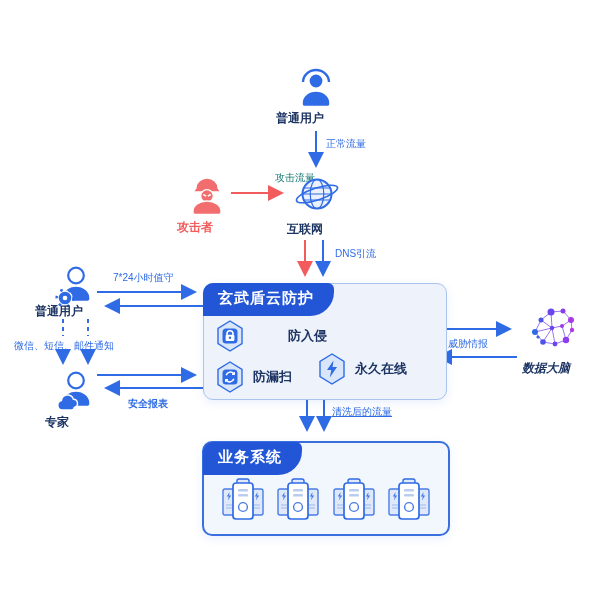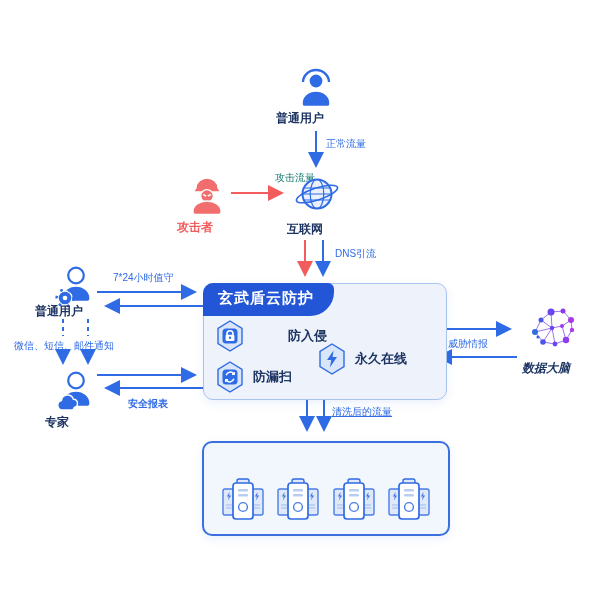--- a/index.html
+++ b/index.html
@@ -23,21 +23,21 @@
   #shield-box{left:203px;top:283px;width:226px;height:115px;border:1px solid #a9c3ef;}
   #business-box{left:202px;top:441px;width:228px;height:91px;border:2px solid #3a6fe0;background:#f2f6fd;}
   .ribbon{
     position:absolute;top:-1px;left:-1px;background:#2356d7;color:#ffffff;
     font-weight:700;font-size:15px;letter-spacing:1px;
     padding:6px 20px 8px 15px;border-radius:10px 6px 24px 0;white-space:nowrap;
   }
   .feature{position:absolute;display:flex;align-items:center;gap:9px;}
   .feature .f-label{font-size:13px;font-weight:700;color:#1d3463;white-space:nowrap;}
   .f1{left:12px;top:36px;gap:44px;} .f2{left:114px;top:36px;}
-  .f3{left:12px;top:77px;} .f4{left:114px;top:59px;}
+  .f3{left:12px;top:77px;} .f4{left:114px;top:69px;}
 
   .server-row{
     position:absolute;left:0;top:32px;width:100%;height:52px;
     display:flex;justify-content:space-evenly;align-items:center;padding:0 6px;box-sizing:border-box;
   }
 </style>
 </head>
 <body>
 
 <svg id="arrow-layer" width="601" height="601" viewBox="0 0 601 601">
@@ -179,20 +179,21 @@
     <circle cx="37" cy="24" r="2" fill="#9a3aea"></circle>
     <circle cx="13" cy="35" r="1.6" fill="#3b60e8"></circle>
   </svg>
 </div>
 <div class="abs node-label" style="left:522px;top:360px;width:60px;font-style:italic;">数据大脑</div>
 <div class="abs flow-label" style="left:448px;top:337px;">威胁情报</div>
 
 <div class="abs flow-label" style="left:332px;top:405px;text-decoration:underline;">清洗后的流量</div>
 
 <div class="panel" id="business-box">
+  <div class="ribbon">业务系统</div>
   <div class="server-row">
     <svg width="46" height="48" viewBox="0 0 46 48" class="server-cluster">
       <rect x="3" y="12" width="12" height="26" rx="2" fill="#dfe9fa" stroke="#4a7ce8" stroke-width="1.4"></rect>
       <rect x="31" y="12" width="12" height="26" rx="2" fill="#dfe9fa" stroke="#4a7ce8" stroke-width="1.4"></rect>
       <path d="M9.5,15 L6.8,19.6 h2 L7.8,23.4 L11.2,18.6 h-2 z" fill="#4a7ce8"></path>
       <path d="M37.5,15 L34.8,19.6 h2 L35.8,23.4 L39.2,18.6 h-2 z" fill="#4a7ce8"></path>
       <path d="M6,28 h6 M6,31 h6 M34,28 h6 M34,31 h6" stroke="#9db9ea" stroke-width="1.2"></path>
       <rect x="17" y="2" width="12" height="7" rx="2" fill="#dfe9fa" stroke="#2f6be4" stroke-width="1.4"></rect>
       <rect x="13" y="6" width="20" height="36" rx="3" fill="#ffffff" stroke="#2f6be4" stroke-width="1.7"></rect>
       <rect x="18" y="12" width="10" height="2.6" rx="1.2" fill="#b9cdf0"></rect>

